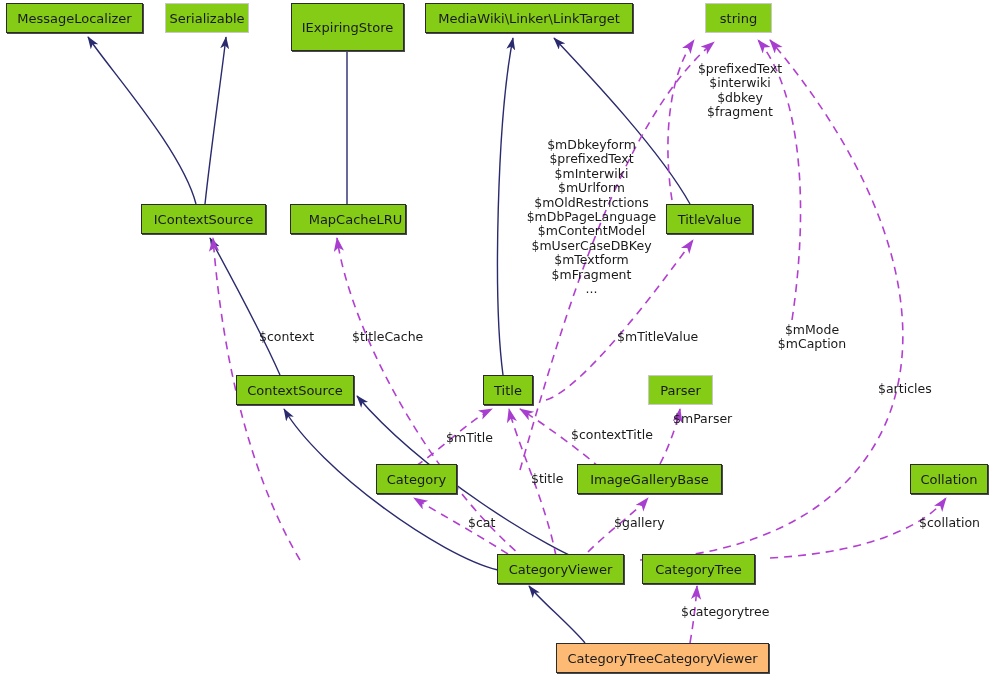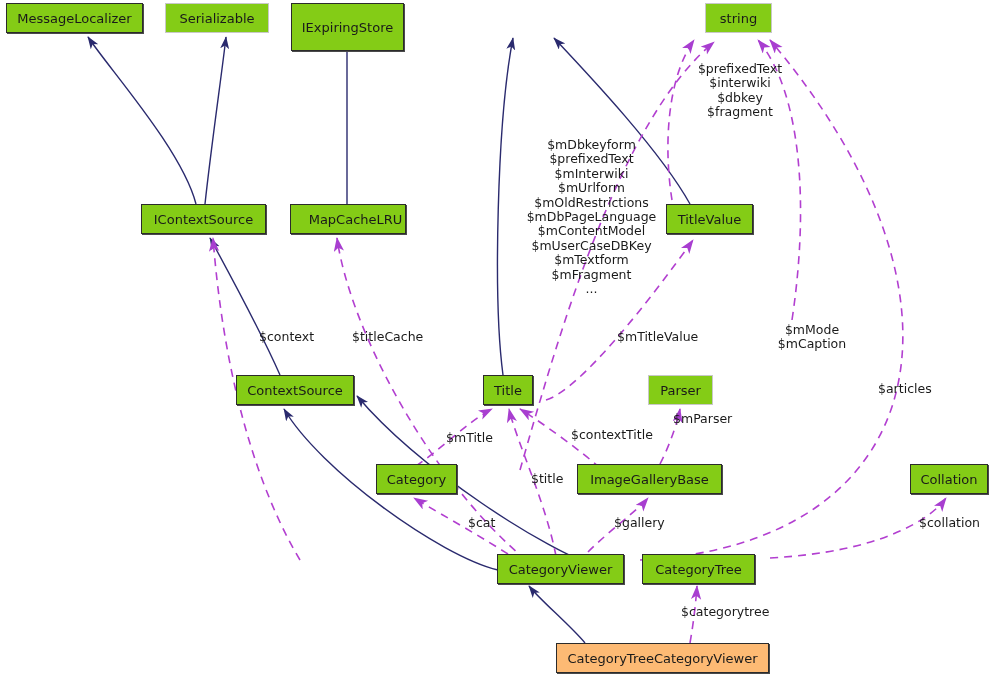--- a/index.html
+++ b/index.html
@@ -109,28 +109,31 @@
       <path d="M770,558 C880,552 930,520 946,498"></path>
 
       <path d="M690,643 C694,620 696,600 697,586"></path>
     </g>
   </svg>
 
   <div class="node solid" style="left:6px;  top:3px;   width:137px; height:30px;">
     <span>MessageLocalizer</span>
     </div>
 
-  <div class="node faint" style="left:165px;top:3px;   width:104px; height:30px;">
+  <div class="node faint" style="left:165px;top:3px;   width:84px; height:30px;">
     <span>Serializable</span>
     </div>
 
   <div class="node solid" style="left:291px;top:3px;   width:113px; height:48px;">
     <span>IExpiringStore</span>
     </div>
 
+  <div class="node solid" style="left:425px;top:3px;   width:208px; height:30px;">
+    <span>MediaWiki\Linker\LinkTarget</span>
+    </div>
 
   <div class="node faint" style="left:705px;top:3px;   width:67px;  height:30px;">
     <span>string</span>
     </div>
 
   <div class="node solid" style="left:141px;top:204px; width:125px; height:30px;">
     <span>IContextSource</span>
     </div>
 
   <div class="node solid" style="left:290px;top:204px; width:116px; height:30px;padding-left:15px;">

